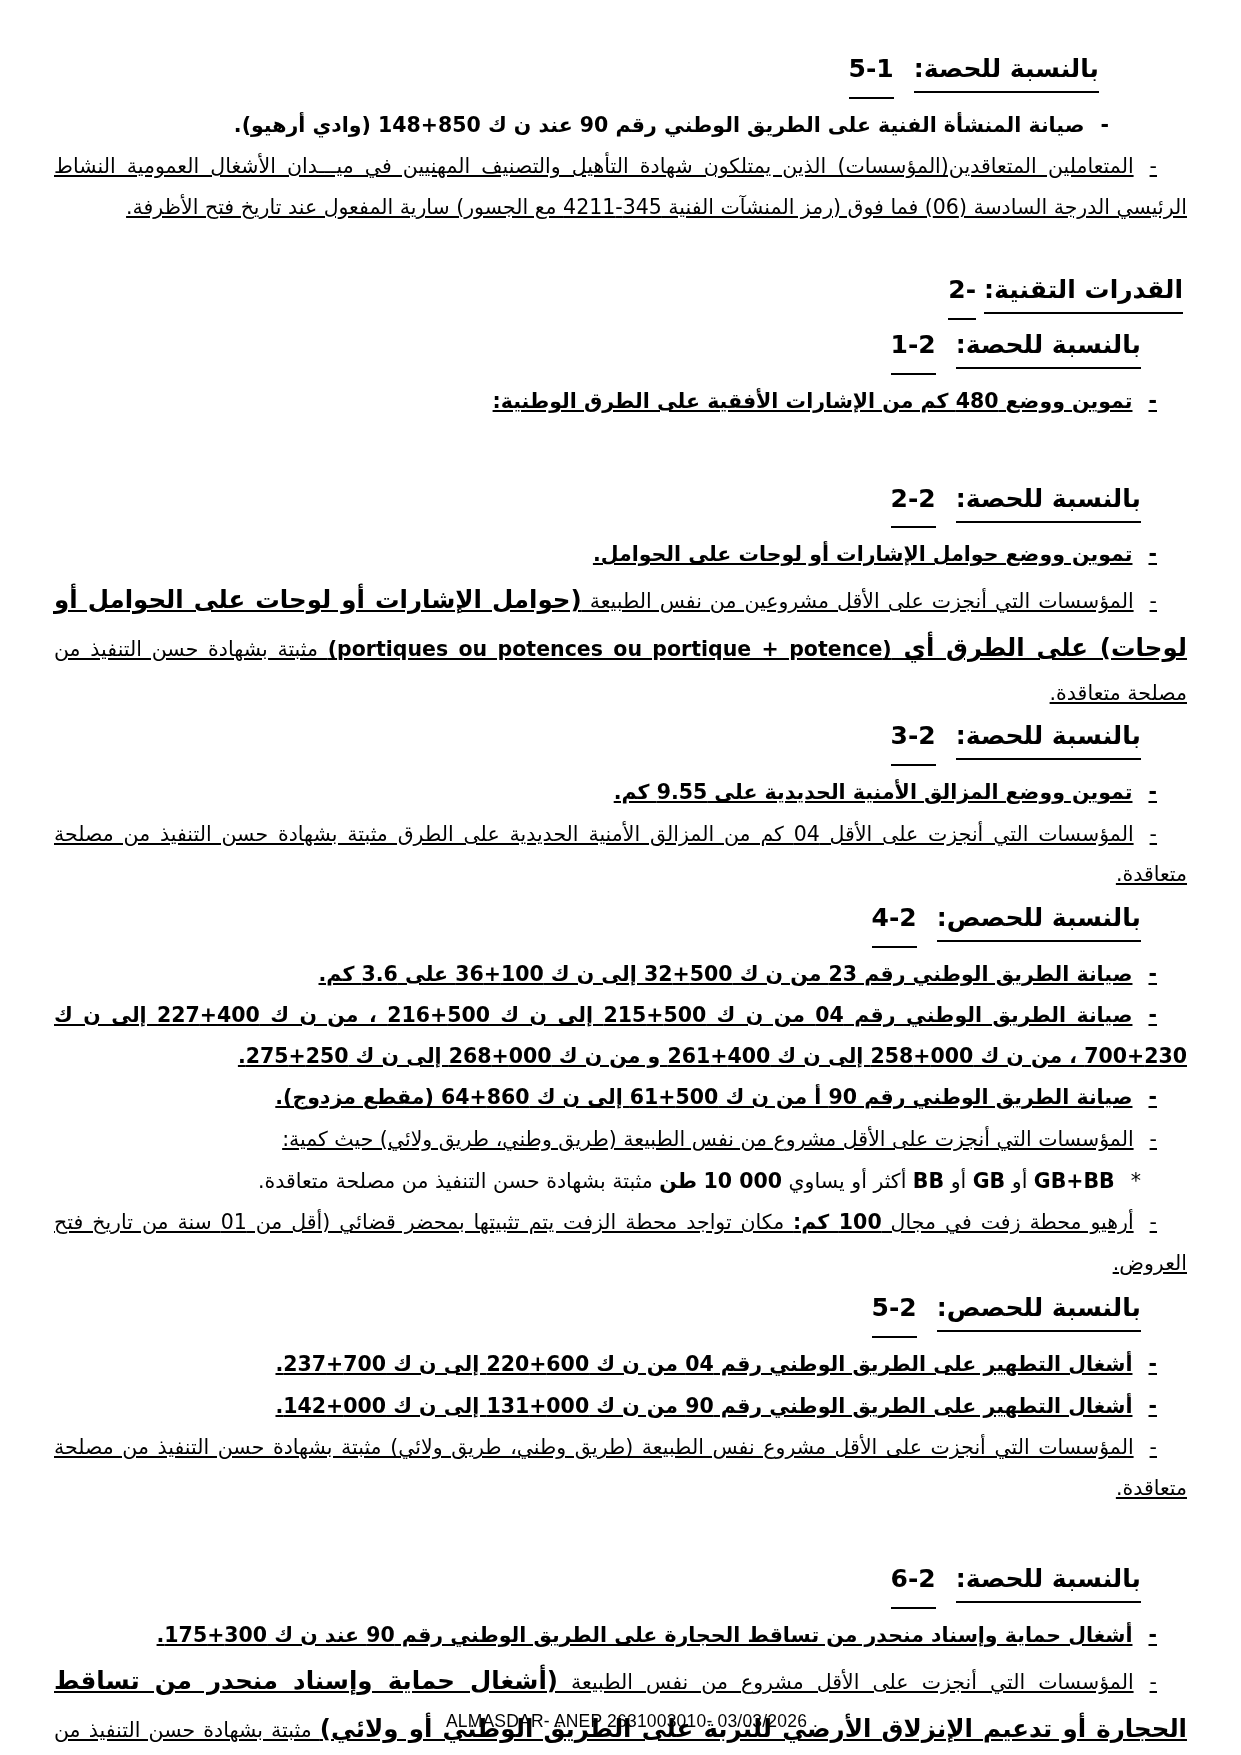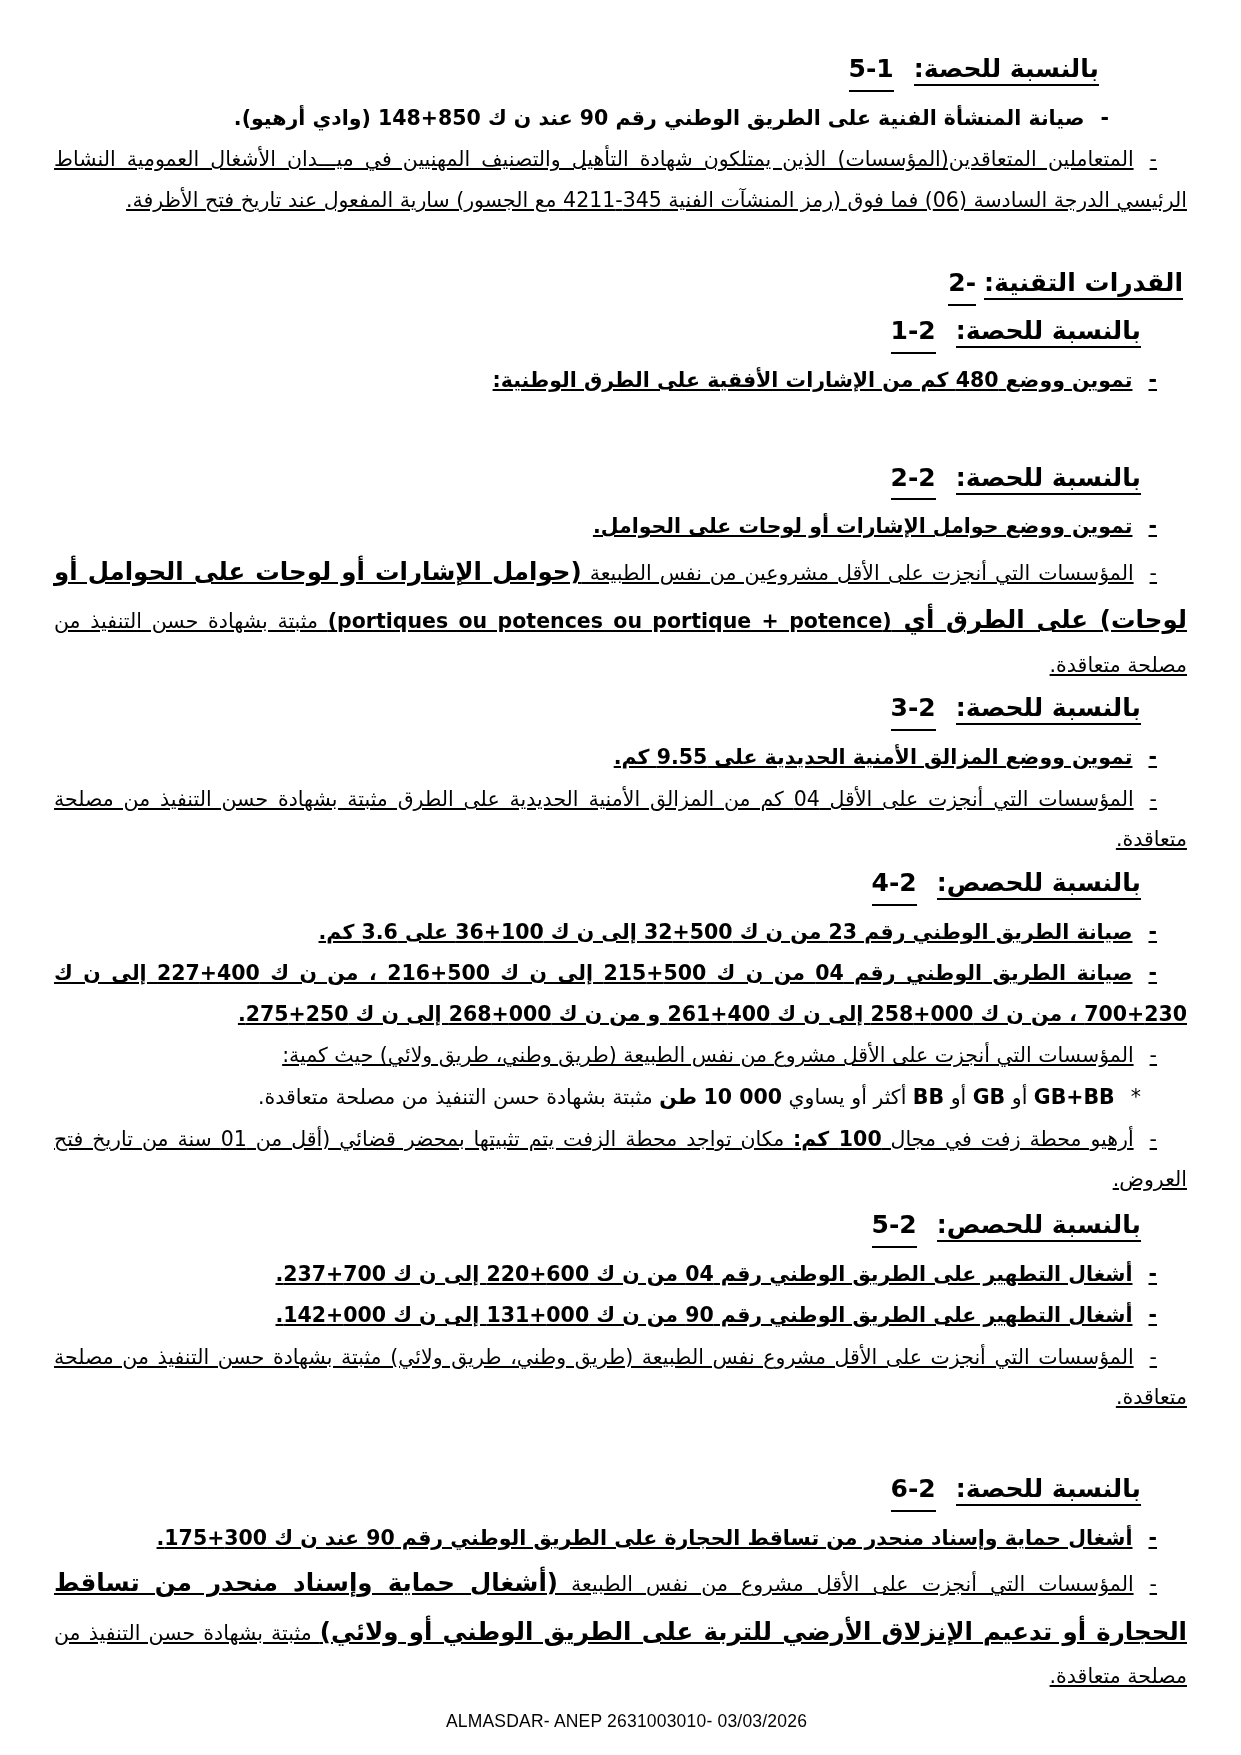--- a/index.html
+++ b/index.html
@@ -17,21 +17,21 @@
   section[data-sec="2-"]  { margin-top: 44px; }
   section[data-sec="1-2"] { margin-top: 2px; }
   section[data-sec="2-2"] { margin-top: 58px; }
   section[data-sec="3-2"] { margin-top: 4px; }
   section[data-sec="4-2"] { margin-top: 4px; }
   section[data-sec="5-2"] { margin-top: 6px; }
   section[data-sec="6-2"] { margin-top: 52px; }
 
   .heading { font-weight: bold; font-size: 25px; line-height: 1.55; margin: 4px 0 6px 0; }
   .heading .h-text, .heading .h-num {
-    border-bottom: 2.5px solid #000; padding-bottom: 1px;
+    border-bottom: 2.5px solid #000; padding-bottom: 8px;
   }
   .heading .h-num { direction: ltr; unicode-bidi: bidi-override; display: inline-block; margin-right: 20px; }
   .heading.first { padding-right: 88px; }
   .heading.top   { padding-right: 4px; }
   .heading.top .h-num { margin-right: 8px; }
   .heading.sub   { padding-right: 46px; }
 
   p.item { margin: 1px 0; text-align: justify; text-justify: inter-word; }
   p.item.s-bold { font-weight: bold; }
   p.indent-std  { text-indent: 30px; text-decoration: underline; }
@@ -72,20 +72,21 @@
       </section>
       <section data-sec="3-2">
         <div class="heading sub"><span class="h-text">بالنسبة للحصة:</span><span class="h-num">3-2</span></div>
         <p class="item s-bold indent-std"><span class="marker">-</span><span>تموين ووضع المزالق الأمنية الحديدية على 9.55 كم.</span></p>
         <p class="item s-normal indent-std"><span class="marker">-</span><span>المؤسسات التي أنجزت على الأقل 04 كم من المزالق الأمنية الحديدية على الطرق مثبتة بشهادة حسن التنفيذ من مصلحة متعاقدة.</span></p>
       </section>
       <section data-sec="4-2">
         <div class="heading sub"><span class="h-text">بالنسبة للحصص:</span><span class="h-num">4-2</span></div>
         <p class="item s-bold indent-std"><span class="marker">-</span><span>صيانة الطريق الوطني رقم 23 من ن ك 500+32 إلى ن ك 100+36 على 3.6 كم.</span></p>
         <p class="item s-bold indent-std"><span class="marker">-</span><span>صيانة الطريق الوطني رقم 04 من ن ك 500+215 إلى ن ك 500+216 ، من ن ك 400+227 إلى ن ك 230+700 ، من ن ك 000+258 إلى ن ك 400+261 و من ن ك 000+268 إلى ن ك 250+275.</span></p>
+        <p class="item s-bold indent-std"><span class="marker">-</span><span>صيانة الطريق الوطني رقم 90 أ من ن ك 500+61 إلى ن ك 860+64 (مقطع مزدوج).</span></p>
         <p class="item s-normal indent-std"><span class="marker">-</span><span>المؤسسات التي أنجزت على الأقل مشروع من نفس الطبيعة (طريق وطني، طريق ولائي) حيث كمية:</span></p>
         <p class="item s-normal indent-star"><span class="marker">*</span><span class="b ">GB+BB</span><span> أو </span><span class="b ">GB</span><span> أو </span><span class="b ">BB</span><span> أكثر أو يساوي </span><span class="b ">10&nbsp;000</span><span> </span><span class="b ">طن</span><span> مثبتة بشهادة حسن التنفيذ من مصلحة متعاقدة.</span></p>
         <p class="item s-normal indent-std"><span class="marker">-</span><span>أرهيو محطة زفت في مجال </span><span class="b ">100 كم:</span><span> مكان تواجد محطة الزفت يتم تثبيتها بمحضر قضائي (أقل من 01 سنة من تاريخ فتح العروض.</span></p>
       </section>
       <section data-sec="5-2">
         <div class="heading sub"><span class="h-text">بالنسبة للحصص:</span><span class="h-num">5-2</span></div>
         <p class="item s-bold indent-std"><span class="marker">-</span><span>أشغال التطهير على الطريق الوطني رقم 04 من ن ك 600+220 إلى ن ك 700+237.</span></p>
         <p class="item s-bold indent-std"><span class="marker">-</span><span>أشغال التطهير على الطريق الوطني رقم 90 من ن ك 000+131 إلى ن ك 000+142.</span></p>
         <p class="item s-normal indent-std"><span class="marker">-</span><span>المؤسسات التي أنجزت على الأقل مشروع نفس الطبيعة (طريق وطني، طريق ولائي) مثبتة بشهادة حسن التنفيذ من مصلحة متعاقدة.</span></p>
       </section>

